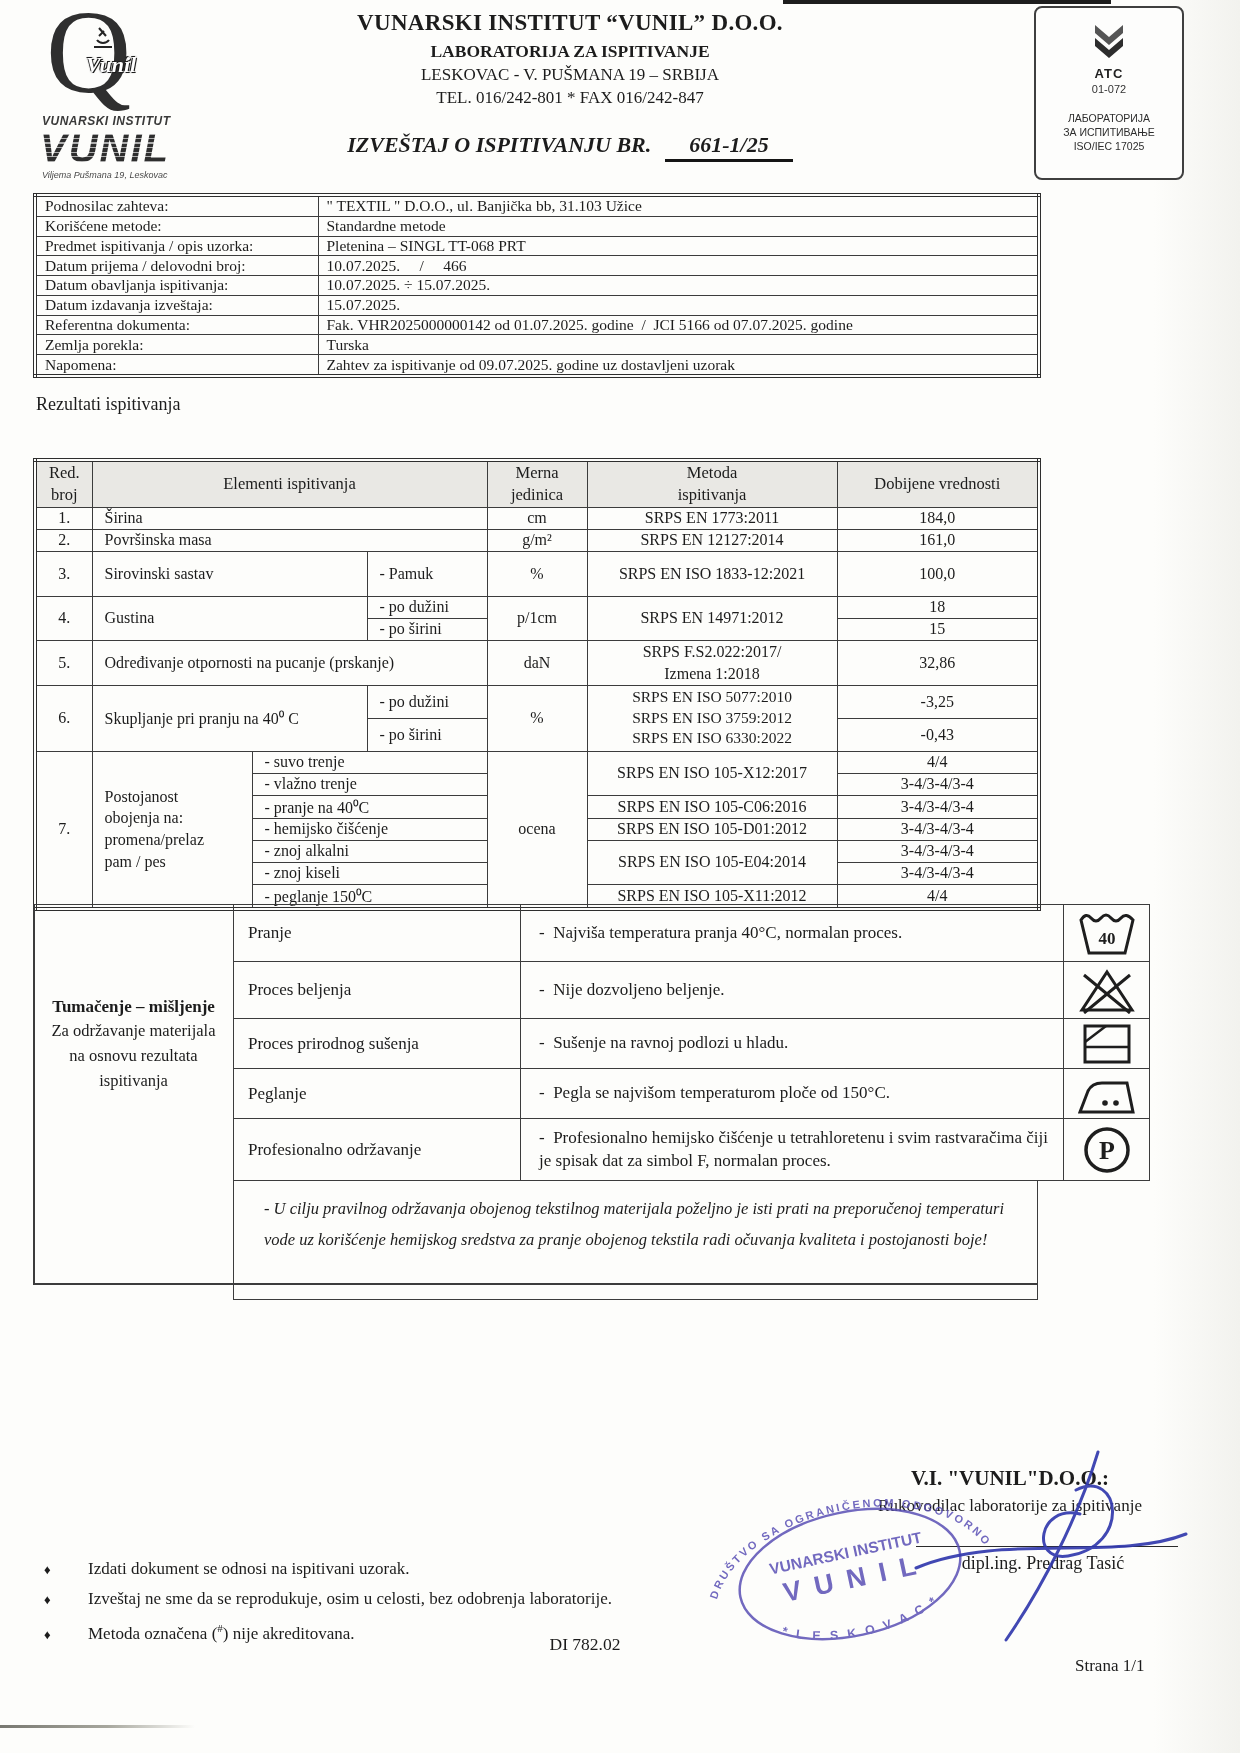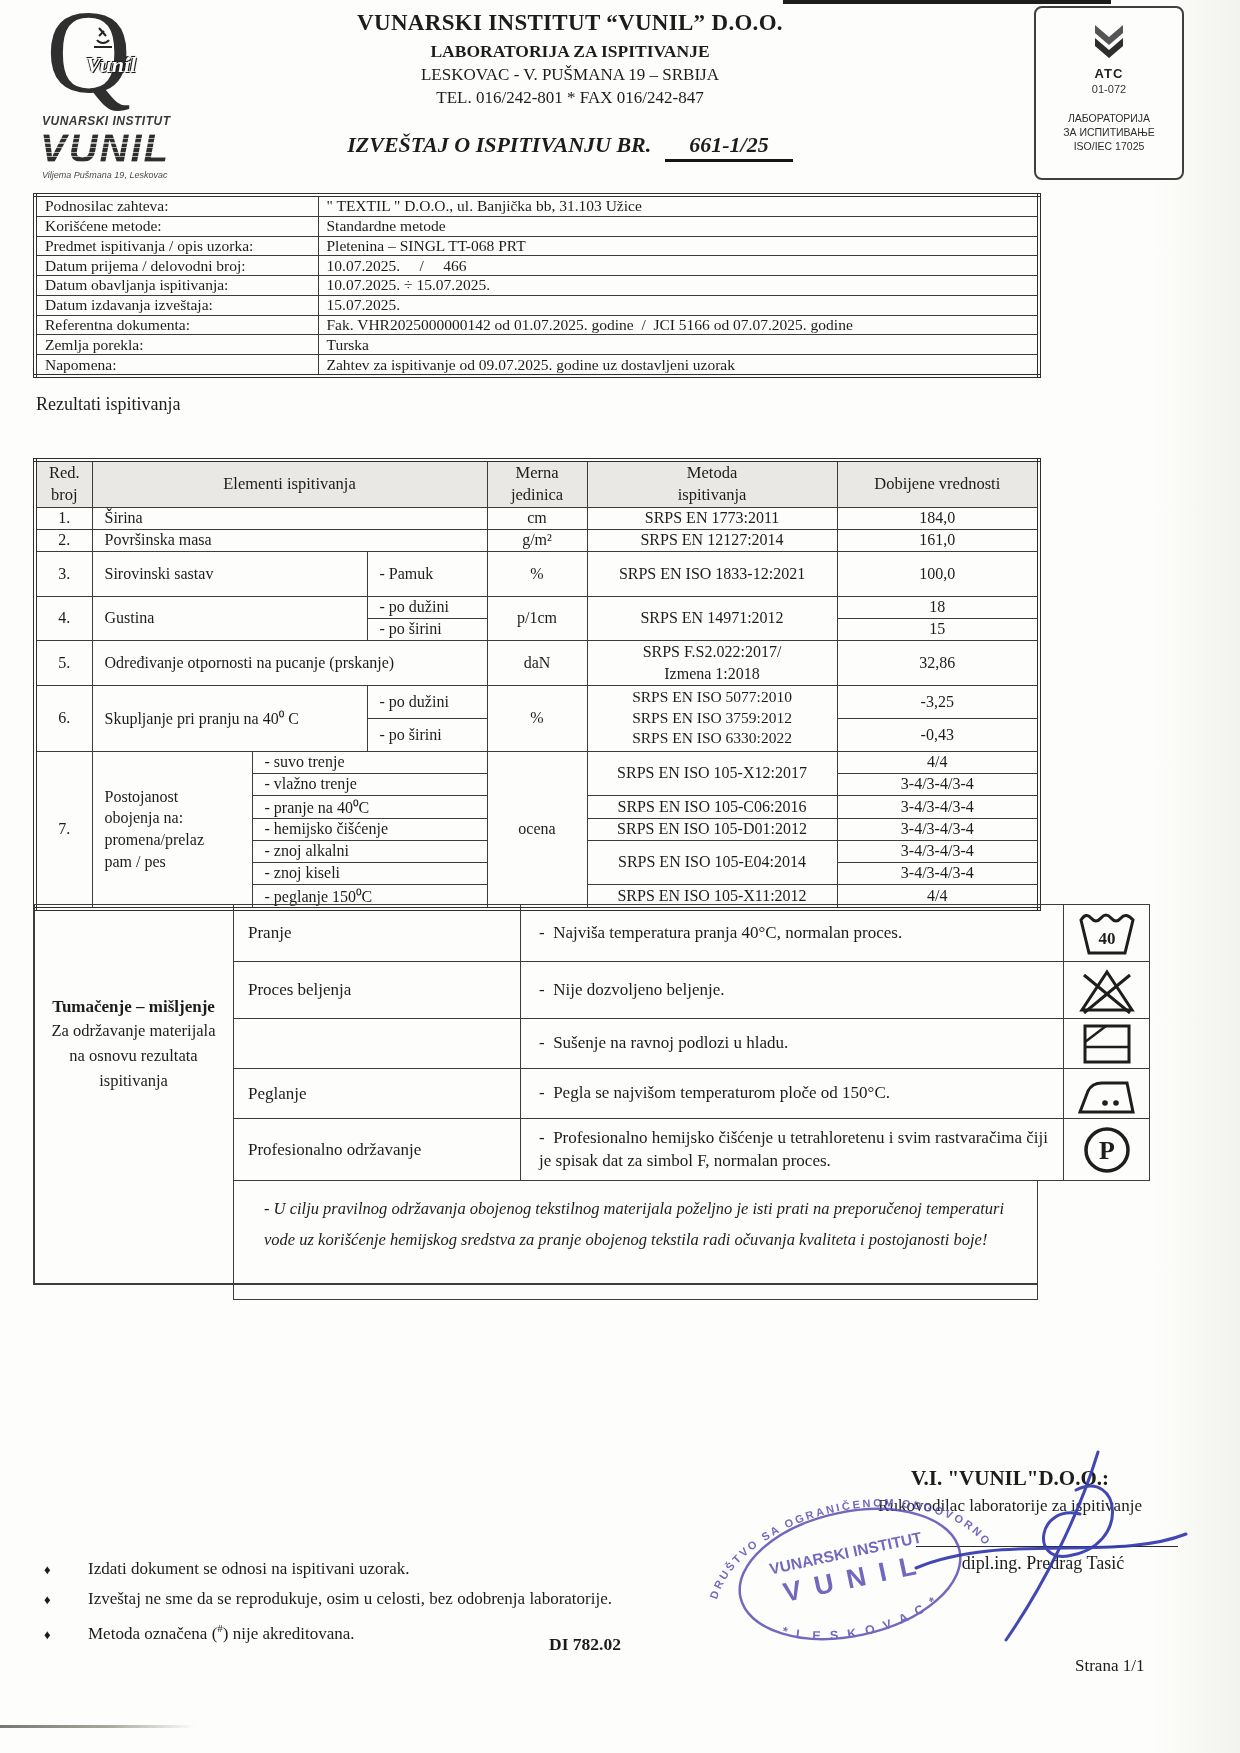--- a/index.html
+++ b/index.html
@@ -55,21 +55,21 @@
   .care-note{font-style:italic;font-size:16.5px;line-height:1.9;padding:12px 26px 0 30px;}
   .bar{background:#3c3c3c;position:absolute;}
   
   .sig-company{font-size:21px;font-weight:bold;text-align:center;}
   .sig-role{font-size:17px;text-align:center;}
   .sig-name{font-size:18px;text-align:center;}
   .sig-line{border-top:1.5px solid #2a2a2a;}
   .stamp-wrap{transform:rotate(-12deg);opacity:.85;}
   .fbul{display:flex;align-items:baseline;font-size:17px;line-height:29px;}
   .fbul .dia{width:44px;padding-left:6px;font-size:13px;}
-  .di-code{font-size:17.5px;font-weight:bold;text-align:center;}
+  .di-code{font-size:17.5px;font-weight:normal;text-align:center;}
   .page-num{font-size:17px;}
   sup{font-size:11px;}
   .artifact-top{position:absolute;background:#1d1d1d;}
   .artifact-line{position:absolute;height:3px;
       background:linear-gradient(90deg,#4b4b42 0%,#8a8a7e 55%,rgba(200,200,190,0) 100%);opacity:.75;}
 </style>
 </head>
 <body>
 
 <div id="page">
@@ -306,20 +306,21 @@
 
     <div class="care-cell care-label" style="left:200px;top:57px;width:288px;height:58px;">Proces beljenja</div>
     <div class="care-cell care-desc" style="left:487px;top:57px;width:544px;height:58px;">-  Nije dozvoljeno beljenje.</div>
     <div class="care-cell care-sym" style="left:1030px;top:57px;width:87px;height:58px;">
       <svg width="60" height="48" viewBox="0 0 60 48">
         <path d="M30,6 L55,44 L5,44 Z" fill="none" stroke="#1e1e1e" stroke-width="3"></path>
         <path d="M7,9 L53,47 M53,9 L7,47" stroke="#1e1e1e" stroke-width="3" fill="none"></path>
       </svg>
     </div>
 
+    <div class="care-cell care-label" style="left:200px;top:114px;width:288px;height:51px;">Proces prirodnog sušenja</div>
     <div class="care-cell care-desc" style="left:487px;top:114px;width:544px;height:51px;">-  Sušenje na ravnoj podlozi u hladu.</div>
     <div class="care-cell care-sym" style="left:1030px;top:114px;width:87px;height:51px;">
       <svg width="60" height="48" viewBox="0 0 60 48">
         <rect x="8" y="6" width="44" height="36" fill="none" stroke="#1e1e1e" stroke-width="3"></rect>
         <path d="M8,27 L52,27" stroke="#1e1e1e" stroke-width="2.5"></path>
         <path d="M8,22 L29,6" stroke="#1e1e1e" stroke-width="2.5"></path>
       </svg>
     </div>
 
     <div class="care-cell care-label" style="left:200px;top:164px;width:288px;height:51px;">Peglanje</div>

